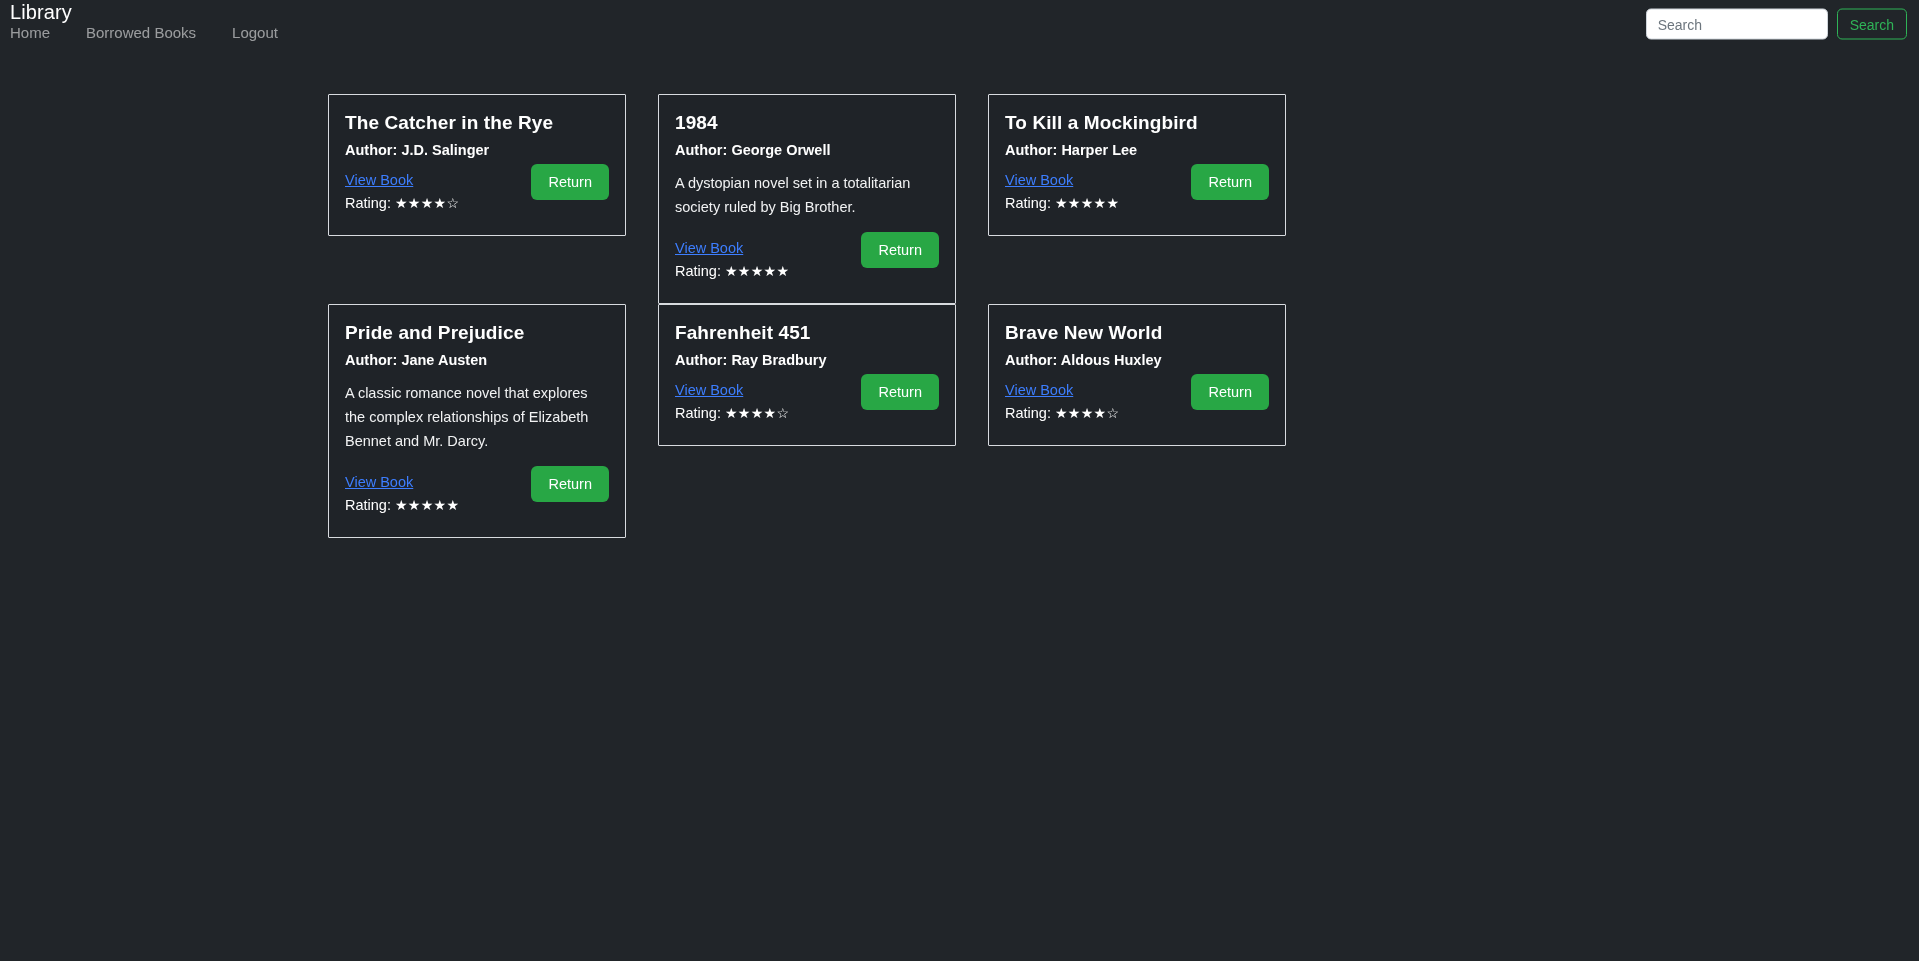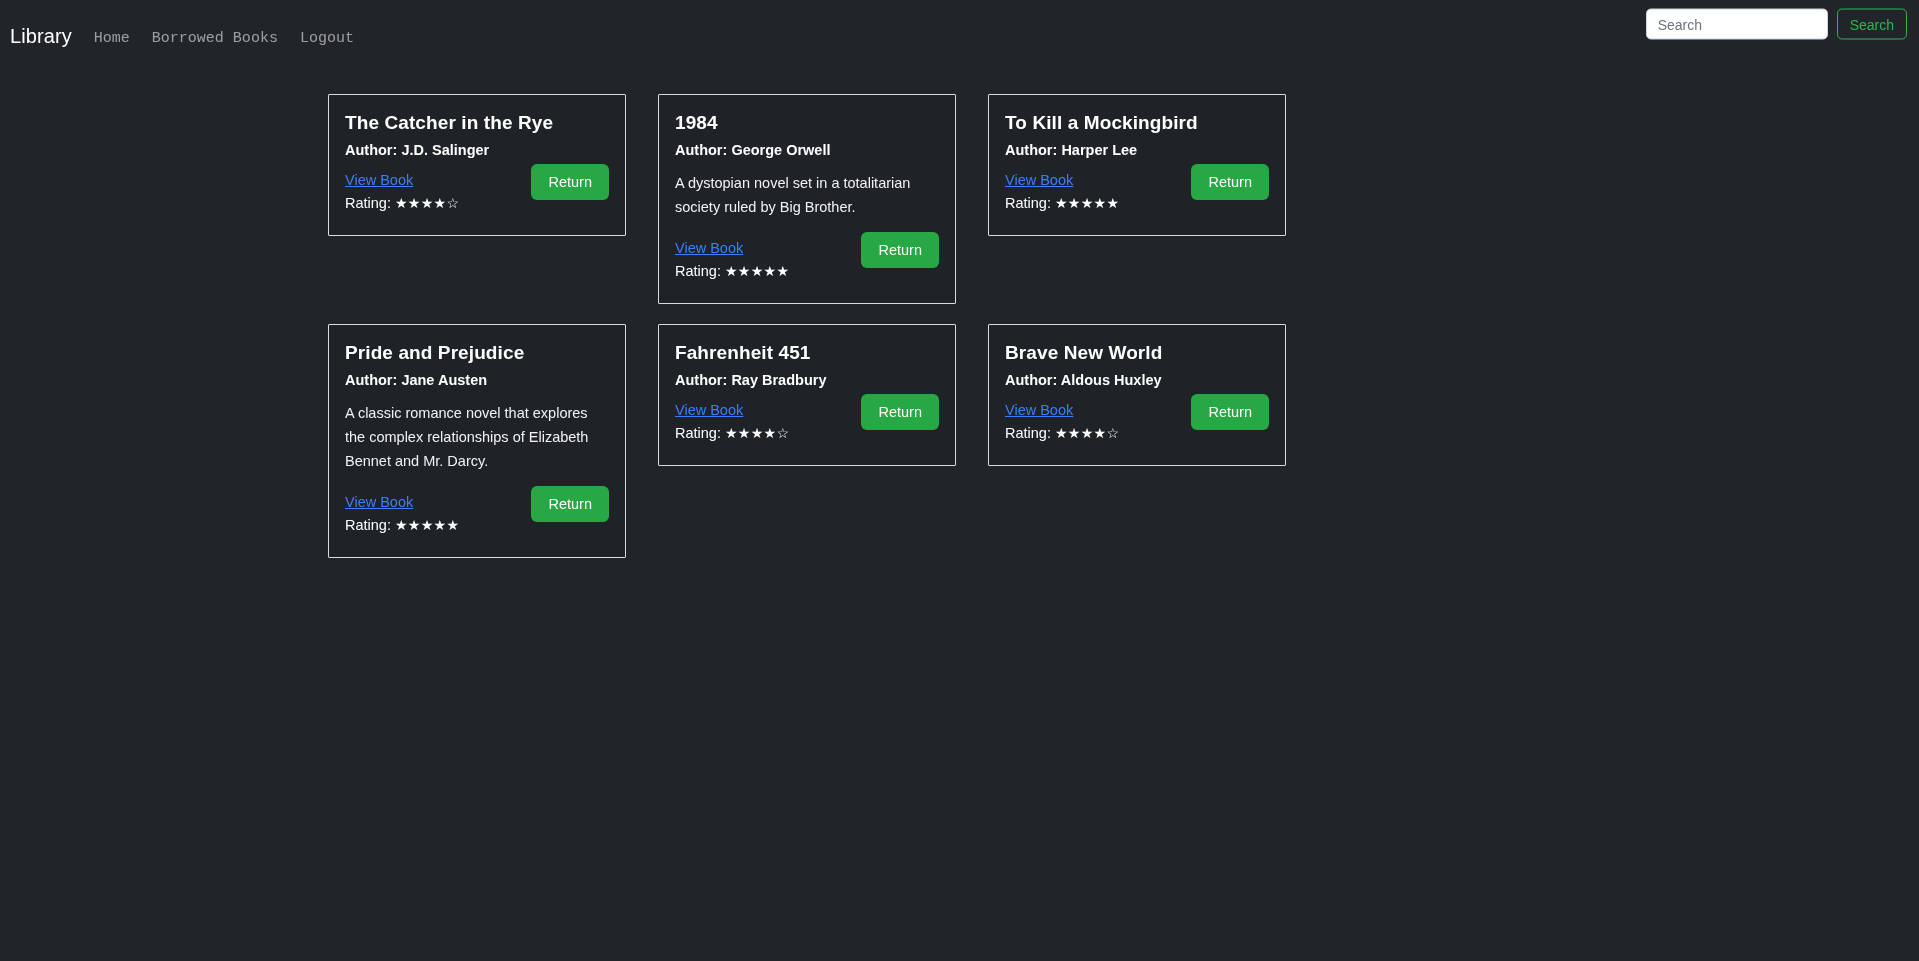--- a/index.html
+++ b/index.html
@@ -11,38 +11,38 @@
     font-family: "Liberation Sans", sans-serif;
     overflow: hidden;
   }
 
   
   .navbar {
     height: 48px;
     width: 100%;
     background: #212529;
     display: flex;
-    align-items: flex-end;
+    align-items: flex-start;
     padding: 0 8px 0 10px;
     position: relative;
+    flex-direction: column;
   }
   .brand {
     color: #ffffff;
     font-size: 20px;
     line-height: 24px;
     letter-spacing: .1px;
     margin-right: 22px;
     white-space: nowrap;
     text-decoration: none;
   }
   .nav-links {
     display: flex;
     align-items: center;
-    gap: 22px;
-    font-family: Liberation Mono, monospace;
+    gap: 36px;
   }
   .nav-link {
     color: rgba(255,255,255,0.55);
     font-size: 15px;
     line-height: 18px;
     text-decoration: none;
     white-space: nowrap;
   }
   .search-form {
     position: absolute;
@@ -88,21 +88,20 @@
     display: flex;
     flex-wrap: wrap;
     align-items: flex-start;
     padding-left: 312px;
     padding-right: 290px;
     gap: 0;
   }
   .col {
     width: 330px;
     padding: 0 16px;
-    margin-bottom: 20px;
   }
   .card {
     background: #1f2328;
     border: 1px solid #d8dbdf;
     border-radius: 1px;
     padding: 16px 16px 18px 16px;
     position: relative;
   }
   .card-title {
     color: #ffffff;

